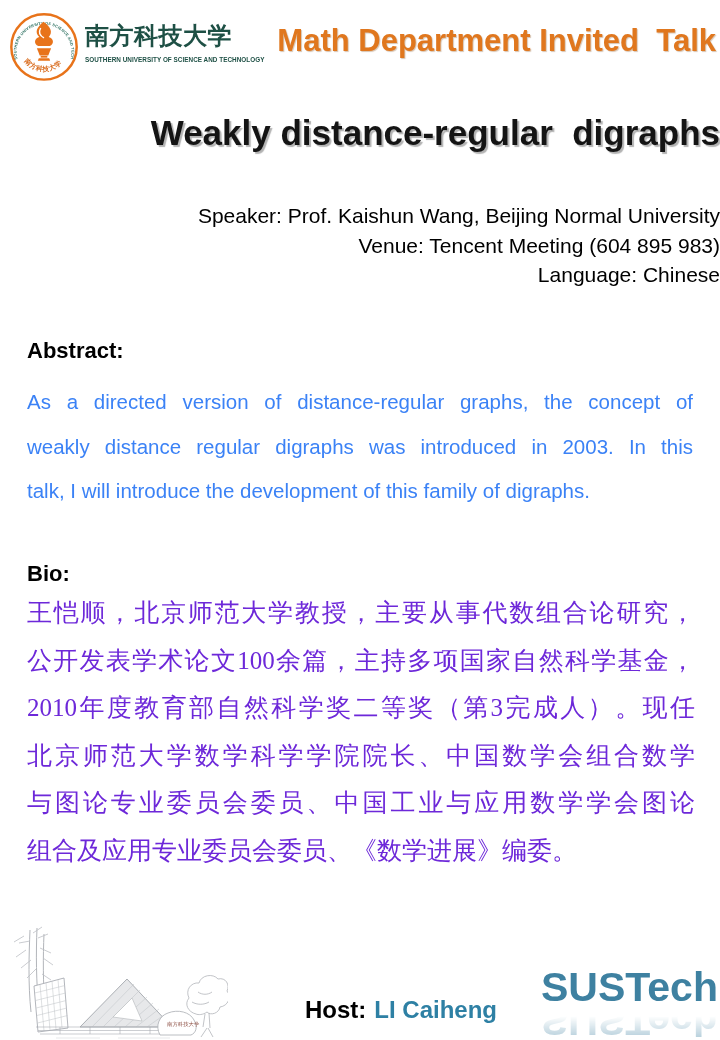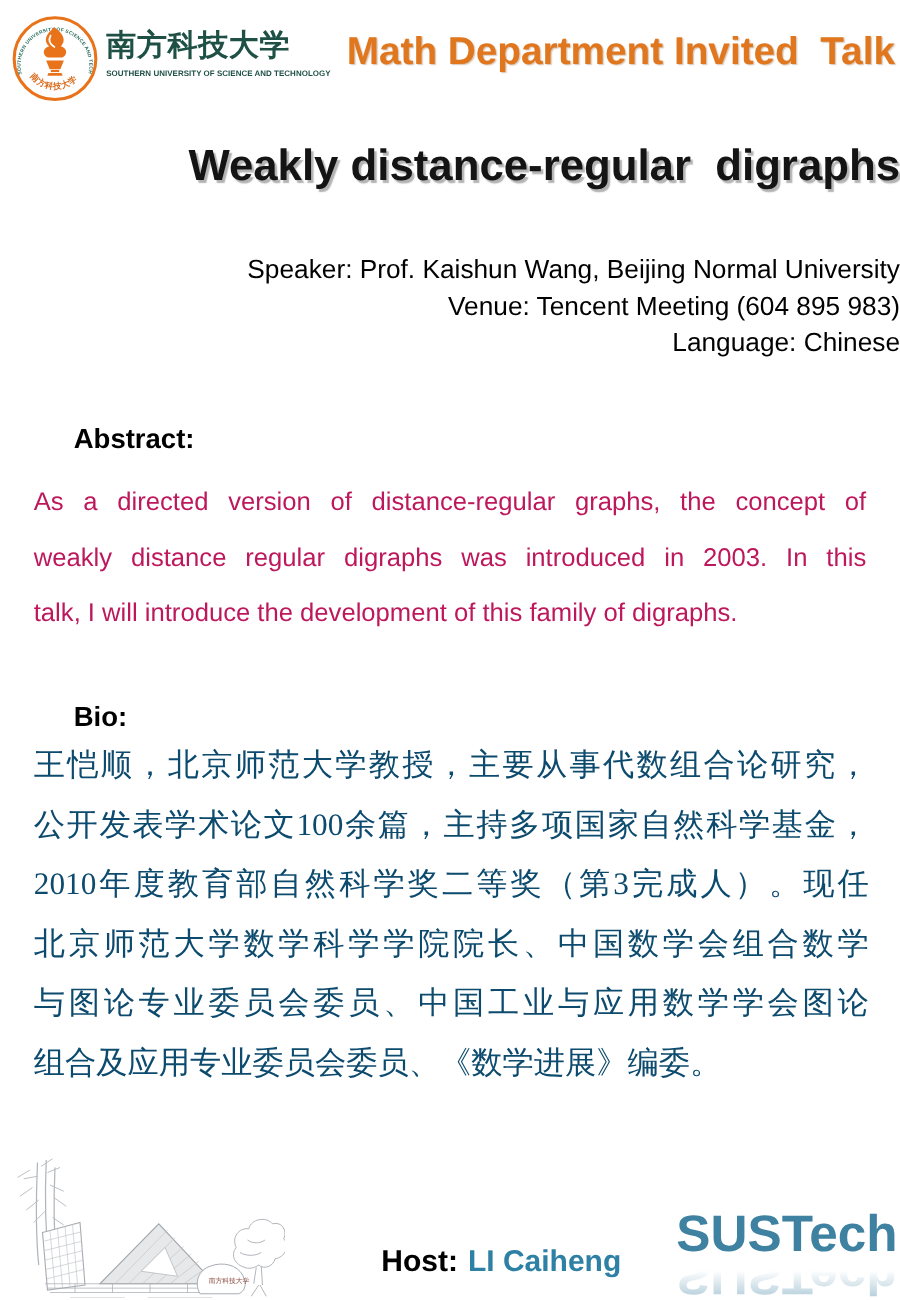--- a/index.html
+++ b/index.html
@@ -19,26 +19,26 @@
   }
   
   .talk-title{
     position:absolute;left:0;top:113px;width:100%;text-align:right;
     font-size:35px;font-weight:bold;color:#141414;white-space:pre;
     text-shadow:2px 2px 1px rgba(0,0,0,.30);
   }
   
   .info{position:absolute;left:0;top:201px;width:100%;text-align:right;font-size:21px;line-height:29.5px;color:#000;}
   
-  .sec-h{position:absolute;left:27px;font-size:22px;font-weight:bold;color:#000;margin-left:32px;}
+  .sec-h{position:absolute;left:27px;font-size:22px;font-weight:bold;color:#000;}
   .abstract-h{top:338px;}
-  .abstract-body{position:absolute;left:27px;top:380px;width:666px;font-size:20.5px;color:#be185d;}
+  .abstract-body{position:absolute;left:27px;top:380px;width:666px;font-size:20.5px;color:#3b82f6;}
   .abstract-body .ln{height:44.5px;line-height:44.5px;white-space:nowrap;}
   .bio-h{top:561px;}
-  .bio-body{position:absolute;left:27px;top:589px;width:668px;font-size:25px;color:#0c4a6e;
+  .bio-body{position:absolute;left:27px;top:589px;width:668px;font-size:25px;color:#6d28d9;
     font-family:"Liberation Serif","DejaVu Serif",serif;}
   .bio-body .ln{height:47.5px;line-height:47.5px;white-space:nowrap;}
   .just{text-align:justify;text-align-last:justify;white-space:normal !important;}
   
   .sketch{position:absolute;left:0;top:924px;width:228px;height:116px;}
   .host{position:absolute;left:305px;top:996px;font-size:24px;font-weight:bold;white-space:nowrap;}
   .host .name{color:#2E80A4;margin-left:8px;}
   .sustech{
     position:absolute;left:541px;top:966px;font-size:41px;font-weight:bold;line-height:1.05;
     color:#3E81A1;white-space:nowrap;

